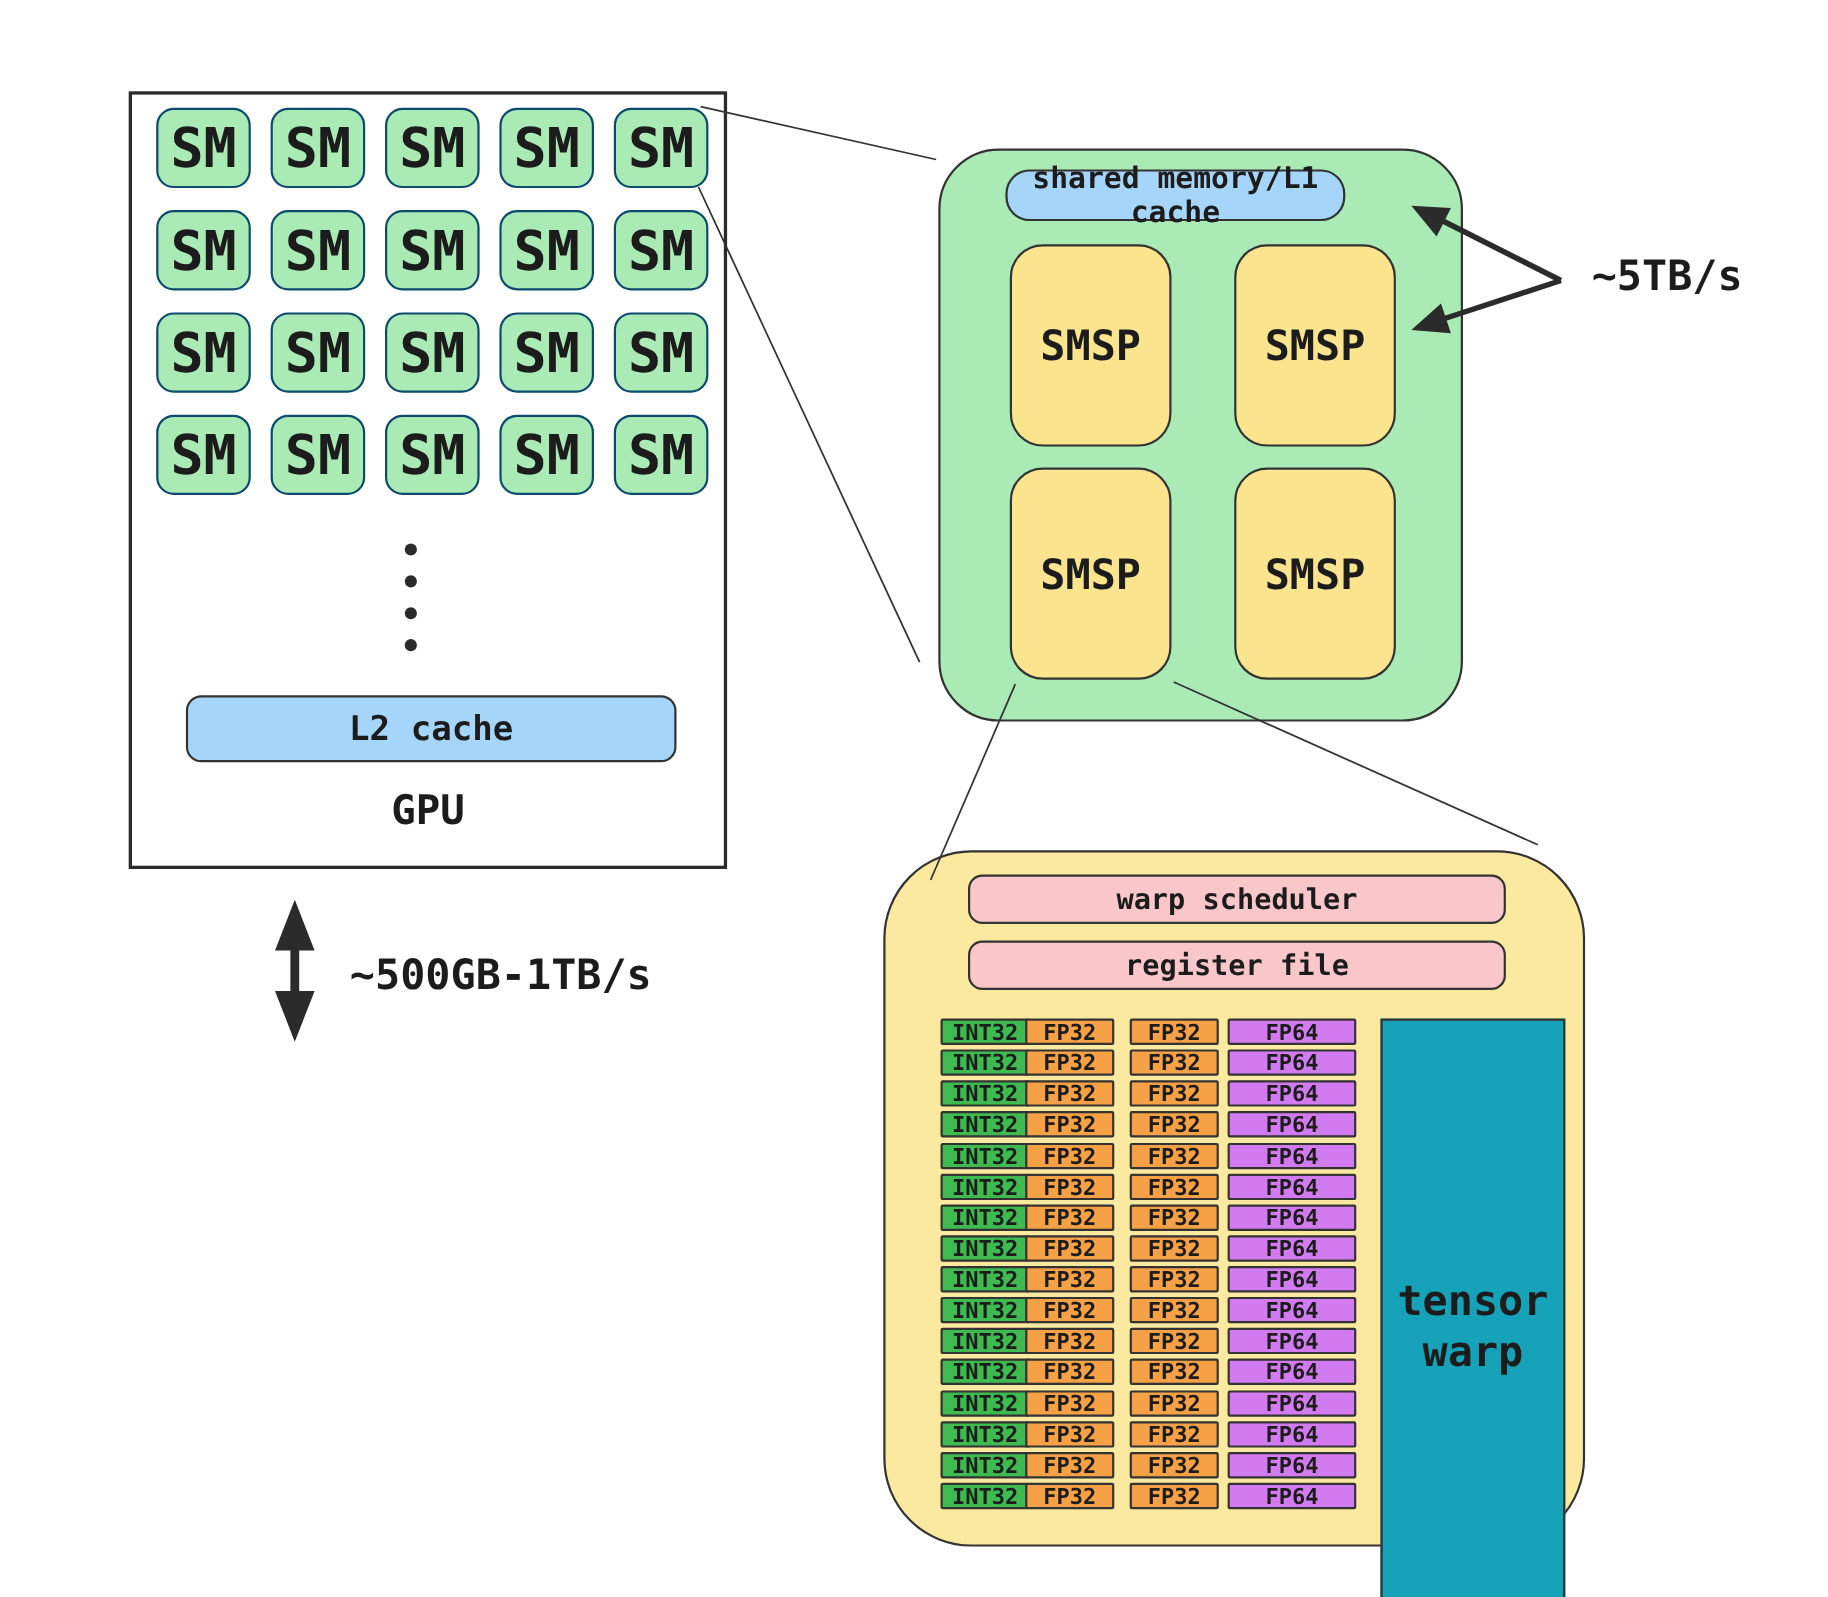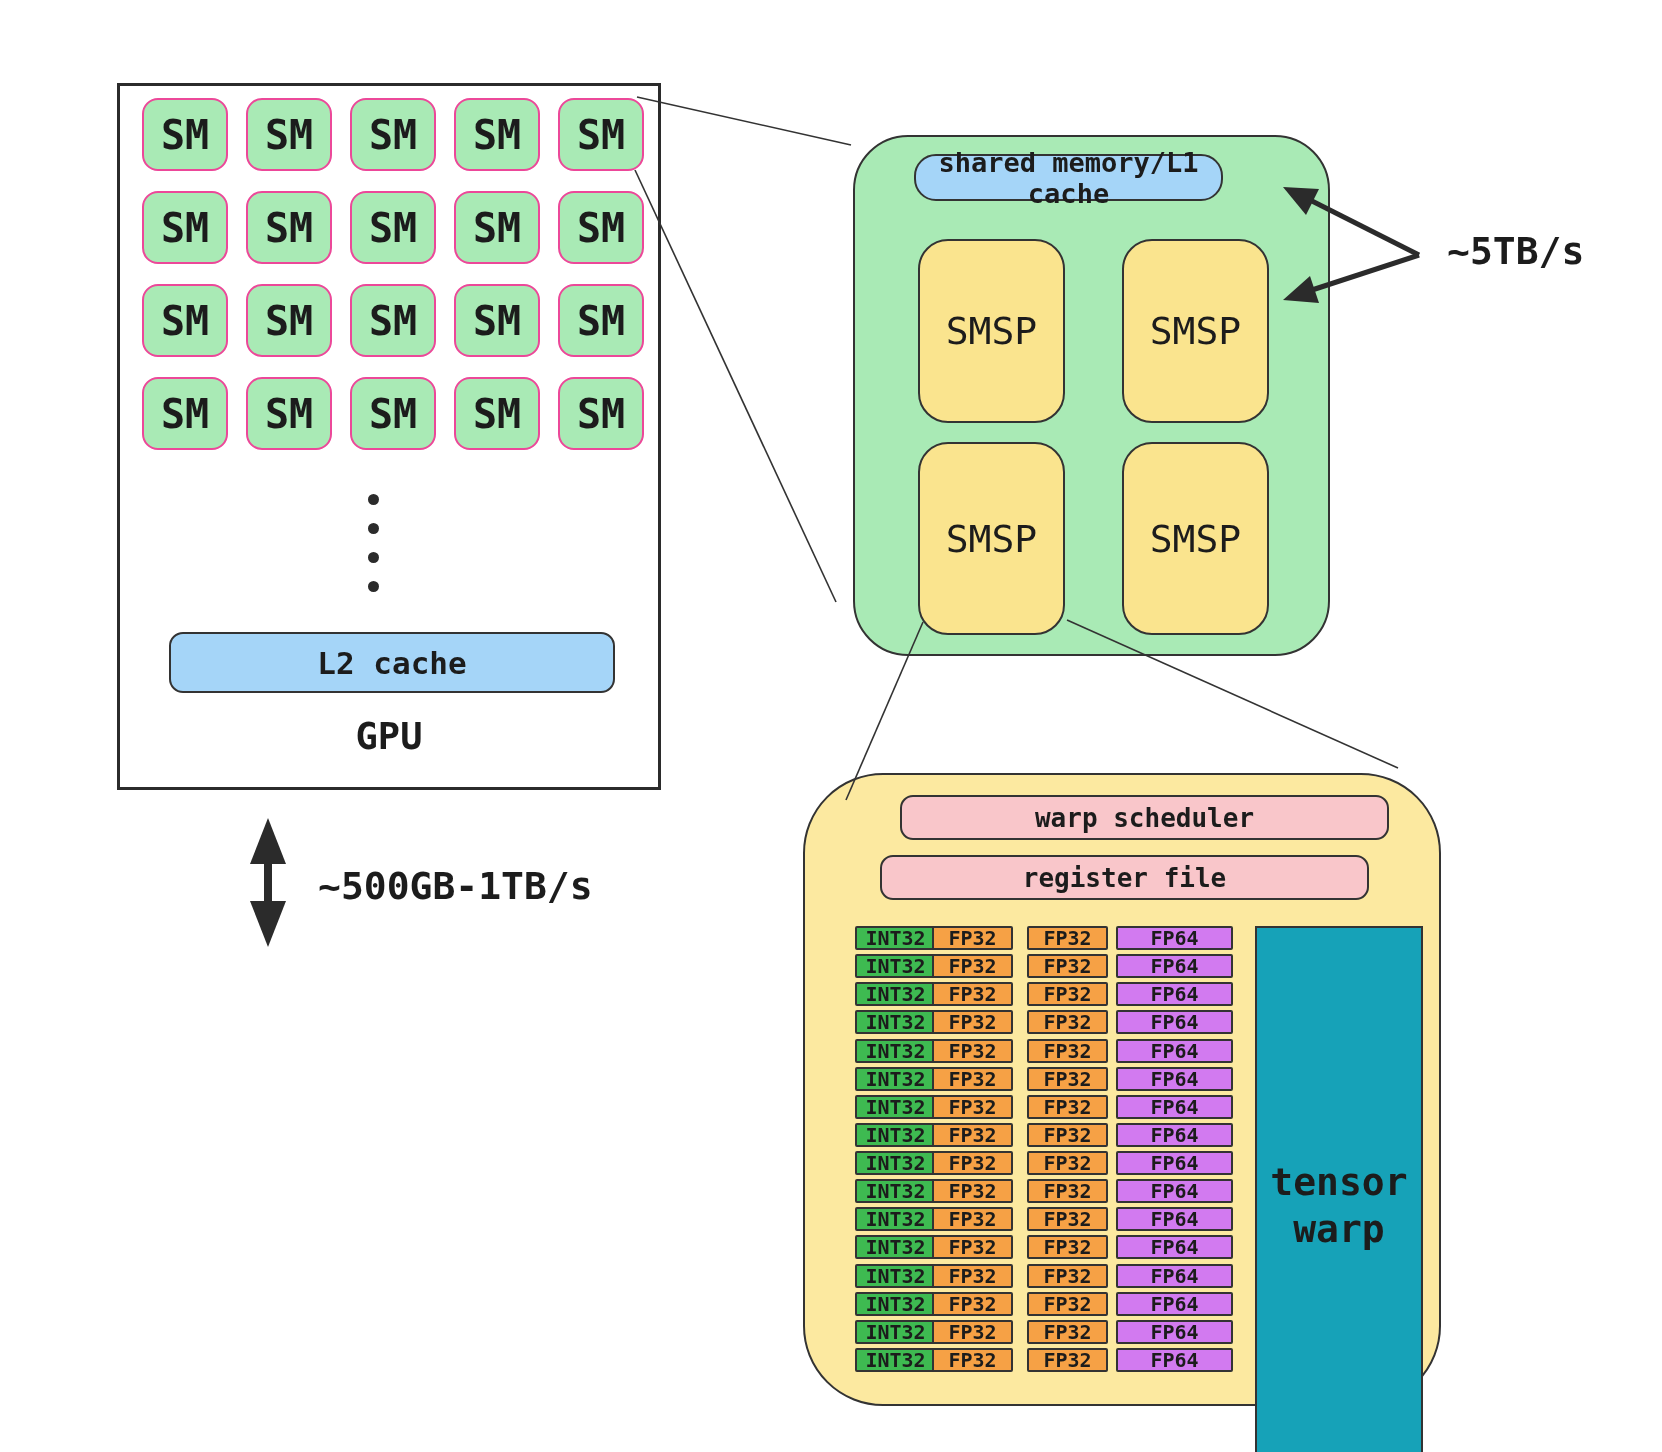--- a/index.html
+++ b/index.html
@@ -5,22 +5,22 @@
   html,body{margin:0;padding:0;background:#fff;}
   .canvas{position:relative;width:1662px;height:1452px;background:#fff;overflow:hidden;
           font-family:"DejaVu Sans Mono","Liberation Mono",monospace;color:#1c1c1c;}
   .abs{position:absolute;box-sizing:border-box;}
   .center{display:flex;align-items:center;justify-content:center;text-align:center;}
 
   
   .gpu-box{left:117px;top:83px;width:544px;height:707px;background:#fff;border:3px solid var(--line-dark,#2b2b2b);}
   .sm-grid{left:22px;top:12px;display:grid;grid-template-columns:repeat(5,86px);grid-auto-rows:73px;
            column-gap:18px;row-gap:20px;}
-  .sm-box{background:var(--sm-green,#a9eab5);border:2px solid #ec4899;border-radius:16px;
-          font-size:40px;font-weight:bold;display:flex;align-items:center;justify-content:center;}
+  .sm-box{background:var(--sm-green,#a9eab5);border:2px solid #0c4a6e;border-radius:16px;
+          font-size:50px;font-weight:bold;display:flex;align-items:center;justify-content:center;}
   .dots{left:248px;top:408px;display:flex;flex-direction:column;gap:18px;}
   .dot{width:11px;height:11px;border-radius:50%;background:var(--line-dark,#2b2b2b);}
   .l2-cache{left:49px;top:546px;width:446px;height:61px;background:var(--cache-blue,#a5d5f8);
             border:2px solid #333;border-radius:14px;font-size:31px;font-weight:bold;}
   .gpu-label{left:0;top:622px;width:538px;height:56px;font-size:37px;font-weight:bold;}
 
   
   .gmem{left:107px;top:984px;width:486px;height:228px;background:var(--memory-gray,#e8eaeb);
         border:2.5px solid #333;border-radius:44px;flex-direction:column;
         font-size:38px;font-weight:bold;line-height:1.32;}
@@ -29,33 +29,33 @@
   .bw{font-weight:bold;white-space:nowrap;}
   .bw-hbm{left:318px;top:864px;font-size:38px;}
   .bw-smem{left:1447px;top:229px;font-size:38px;}
 
   
   .sm-detail{left:853px;top:135px;width:477px;height:521px;background:var(--sm-green,#a9eab5);
              border:2px solid #333;border-radius:55px;}
   .shared-bar{left:59px;top:17px;width:309px;height:47px;background:var(--cache-blue,#a5d5f8);
               border:2px solid #333;border-radius:22px;font-size:27px;font-weight:600;}
   .smsp-box{width:147px;background:var(--smsp-yellow,#fae48e);border:2px solid #333;border-radius:30px;
-            font-size:38px;font-weight:normal;display:flex;align-items:center;justify-content:center;
-            position:absolute;box-sizing:border-box;margin-top:17px;}
+            font-size:38px;font-weight:bold;display:flex;align-items:center;justify-content:center;
+            position:absolute;box-sizing:border-box;}
   .smsp-box.p0{left:63px;top:85px;height:184px;}
   .smsp-box.p1{left:267px;top:85px;height:184px;}
   .smsp-box.p2{left:63px;top:288px;height:193px;}
   .smsp-box.p3{left:267px;top:288px;height:193px;}
 
   
   .smsp-detail{left:803px;top:773px;width:638px;height:633px;background:var(--smsp-detail-yellow,#fce9a0);
                border:2px solid #333;border-radius:80px;}
   .pink-bar{left:75px;width:489px;height:45px;background:var(--scheduler-pink,#f9c6ca);
             border:2px solid #333;border-radius:13px;font-size:26px;font-weight:600;}
-  .warp-bar{top:20px;margin-left:20px;} .reg-bar{top:80px;}
+  .warp-bar{top:20px;} .reg-bar{top:80px;}
   .units{left:0;top:151px;width:638px;height:454px;}
   .unit-row{position:absolute;left:0;width:638px;height:24px;}
   .unit-cell{position:absolute;top:0;height:24px;border:2px solid #333;border-radius:2px;
              font-size:20px;font-weight:600;display:flex;align-items:center;justify-content:center;
              box-sizing:border-box;}
   .uc0{left:34px;width:81px;background:var(--int32-green,#3eba51);margin-left:16px;}
   .uc1{left:127px;width:81px;background:var(--fp32-orange,#f6a145);}
   .uc2{left:222px;width:81px;background:var(--fp32-orange,#f6a145);}
   .uc3{left:311px;width:117px;background:var(--fp64-purple,#d27af0);}
   .tensor{left:450px;top:151px;width:168px;height:560px;background:var(--tensor-teal,#16a2b8);

